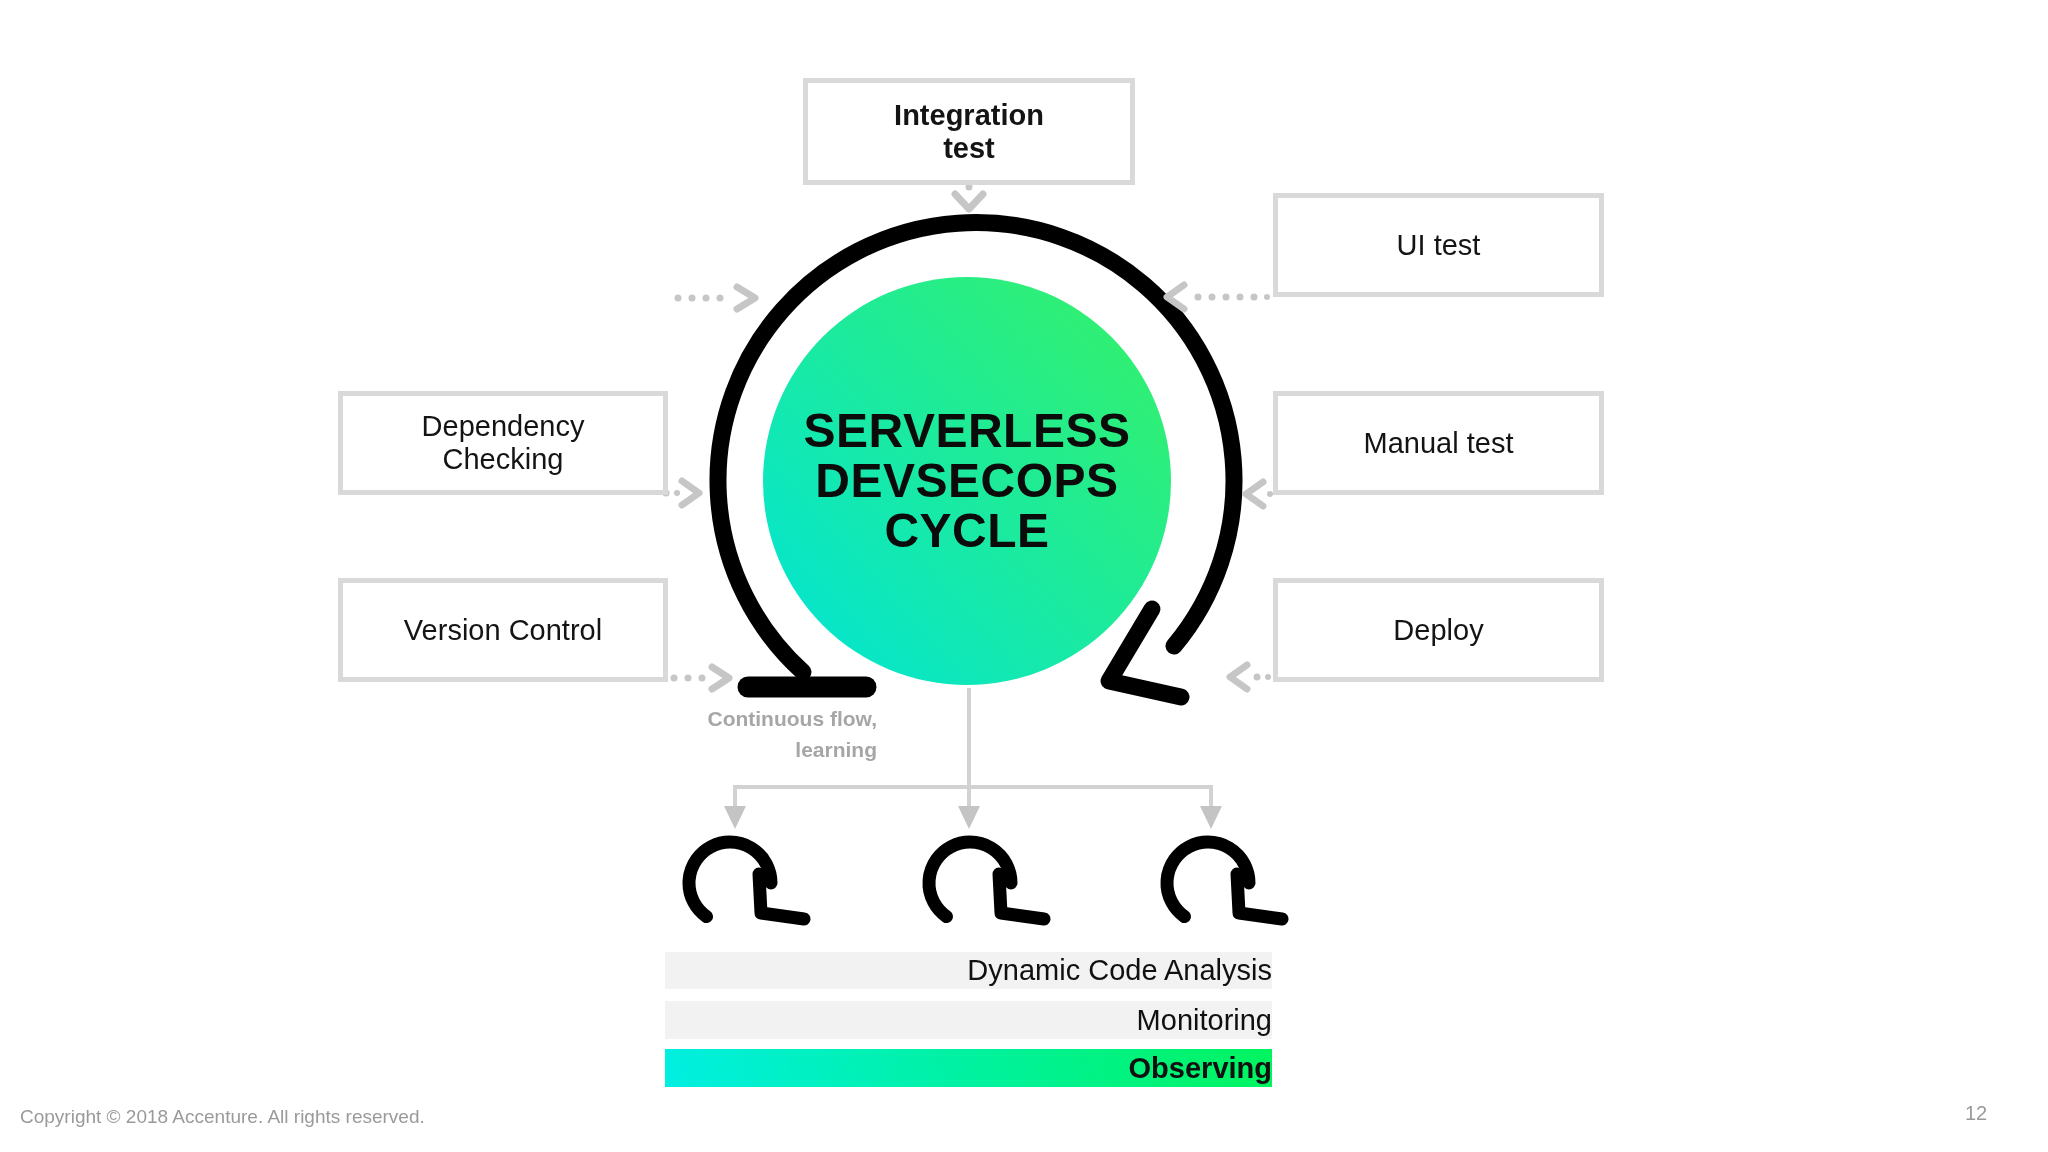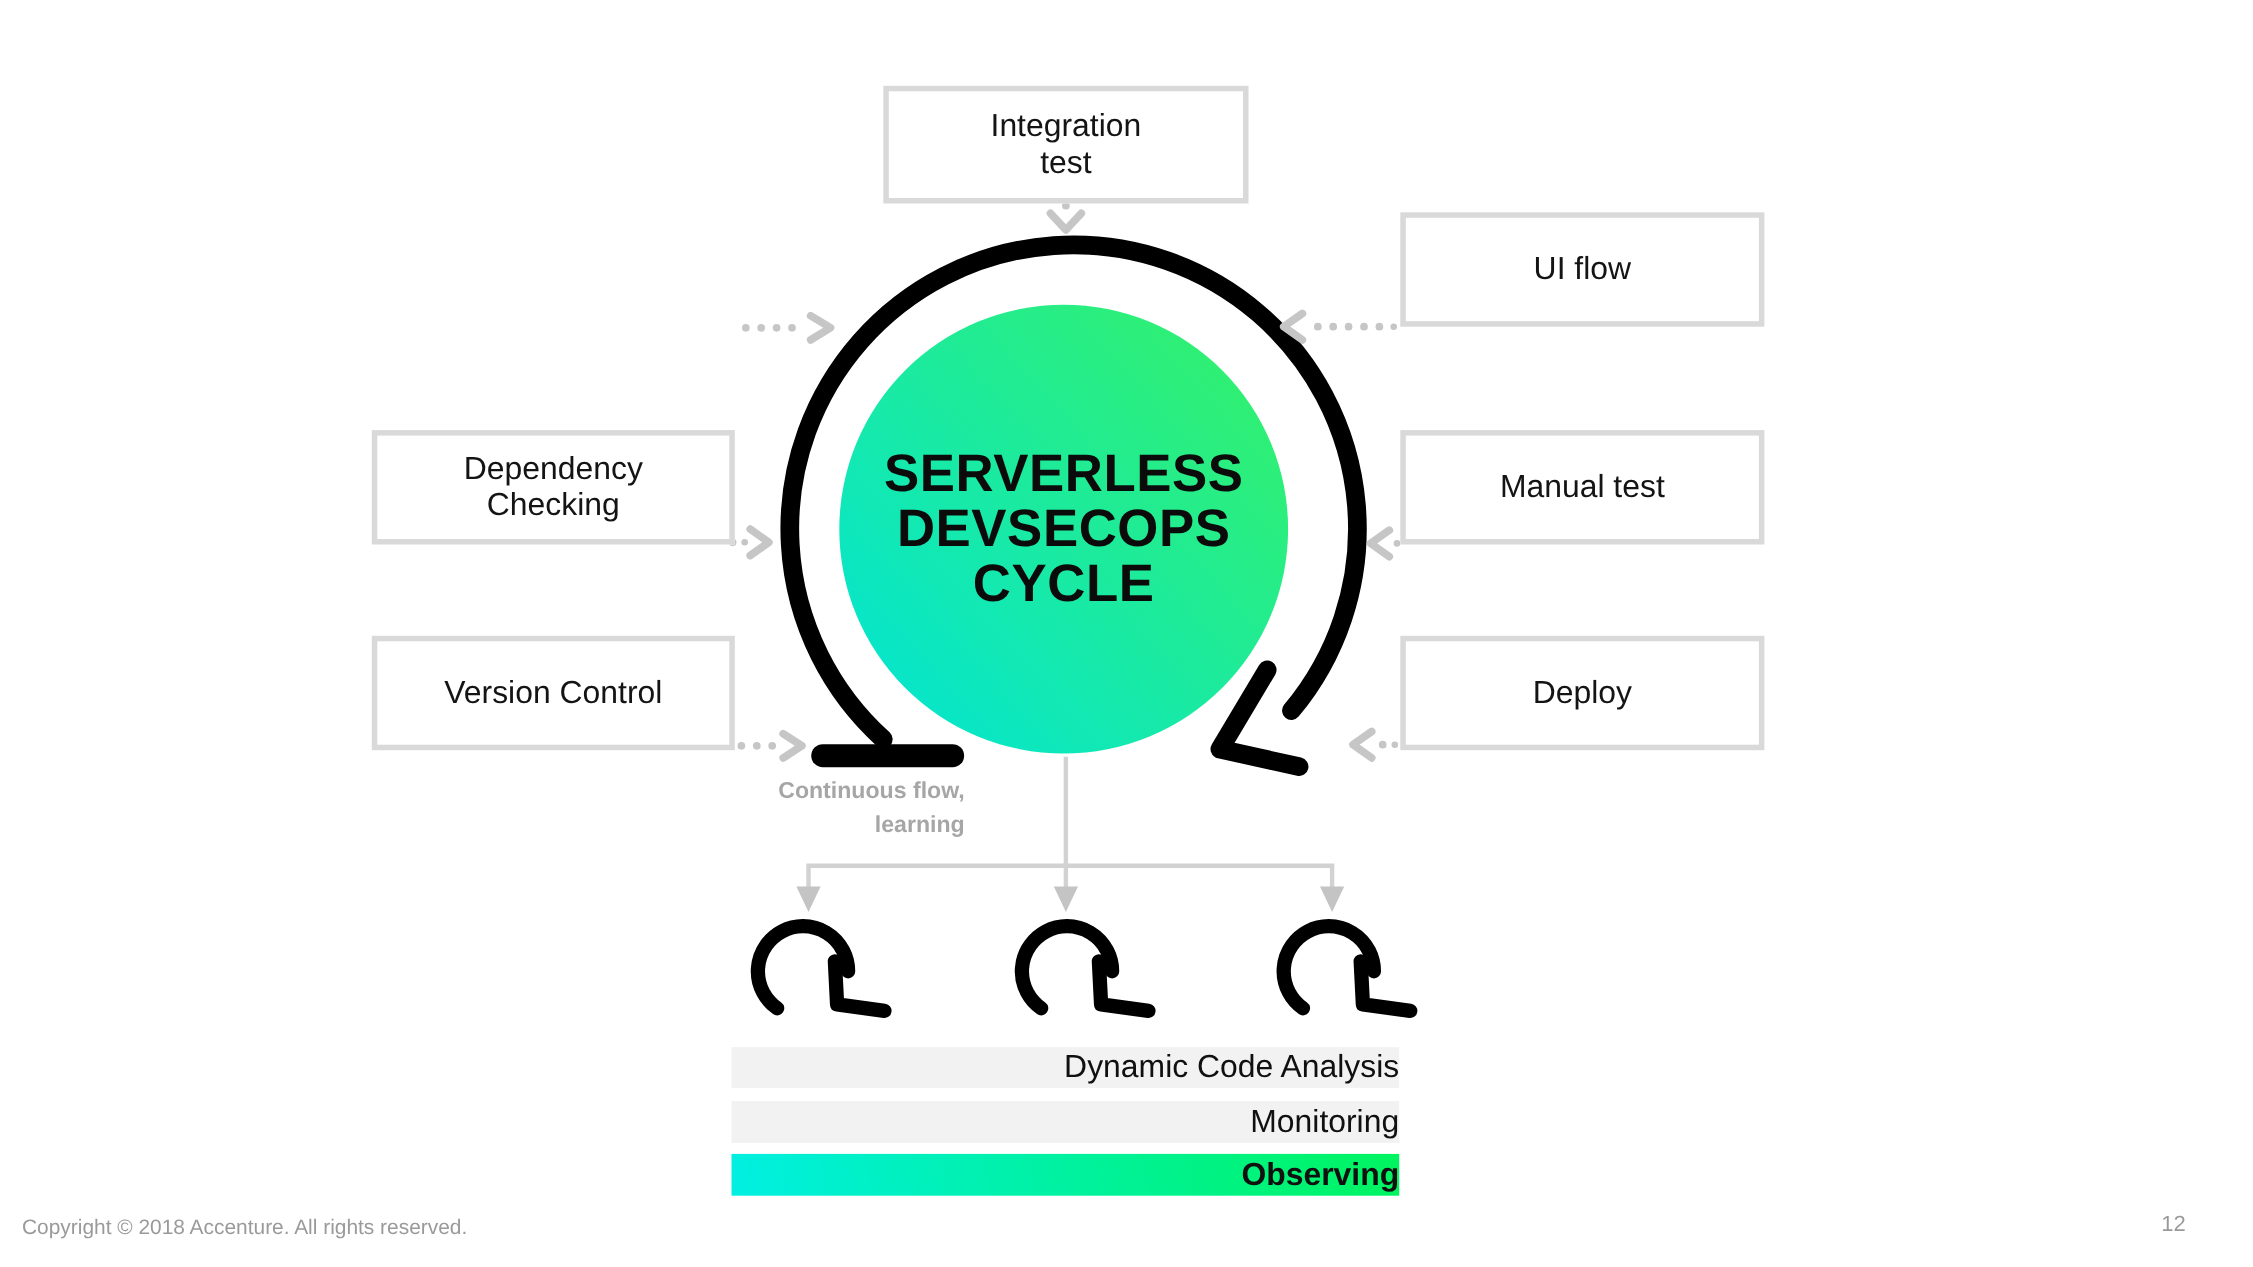--- a/index.html
+++ b/index.html
@@ -21,21 +21,21 @@
   }
   .cycle-title span{display:block;}
 
   
   .box{
     position:absolute;box-sizing:border-box;background:#ffffff;
     border:5px solid var(--box_border);
     display:flex;align-items:center;justify-content:center;text-align:center;
     font-size:29px;line-height:33px;color:#141414;
   }
-  .box-top{left:803px;top:78px;width:332px;height:107px;}
+  .box-top{left:803px;top:78px;width:332px;height:107px;font-weight:bold;}
   .box-left{left:338px;width:330px;height:104px;}
   .box-right{left:1273px;width:331px;height:104px;}
   .row1{top:193px;} .row2{top:391px;} .row3{top:578px;}
   .wrap-210{max-width:185px;display:inline-block;}
   .wrap-230{max-width:230px;display:inline-block;}
 
   
   .cycle-note{
     position:absolute;left:597px;top:703px;width:280px;text-align:right;
     font-size:21px;line-height:31px;font-weight:bold;color:var(--note_gray);
@@ -154,21 +154,21 @@
   </div>
 
   <div class="box box-left row2">
     <span class="wrap-230">Dependency Checking</span>
   </div>
   <div class="box box-left row3">
     <span>Version Control</span>
   </div>
 
   <div class="box box-right row1">
-    <span>UI flow</span>
+    <span>UI test</span>
   </div>
   <div class="box box-right row2">
     <span>Manual test</span>
   </div>
   <div class="box box-right row3">
     <span>Deploy</span>
   </div>
 
   <div class="cycle-note">
     <span>Continuous flow,</span>

